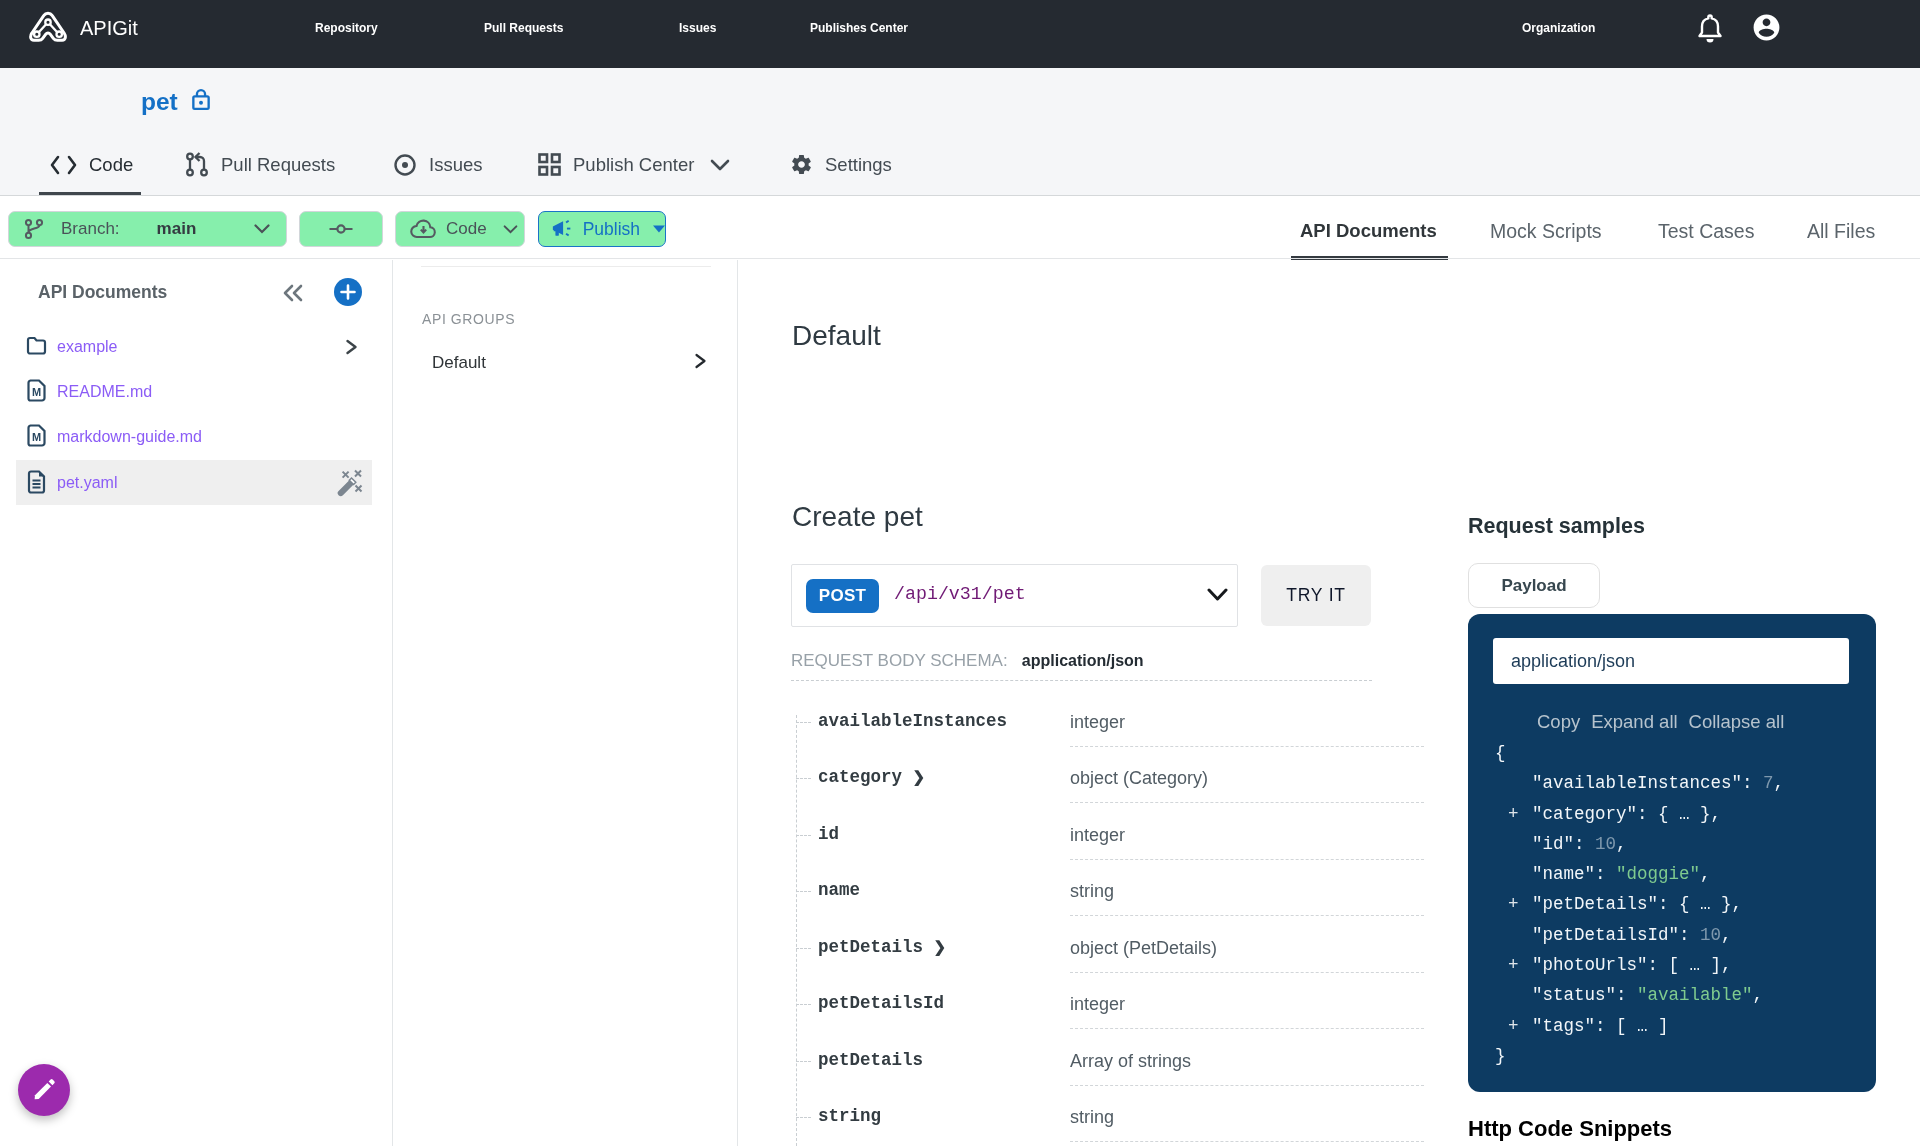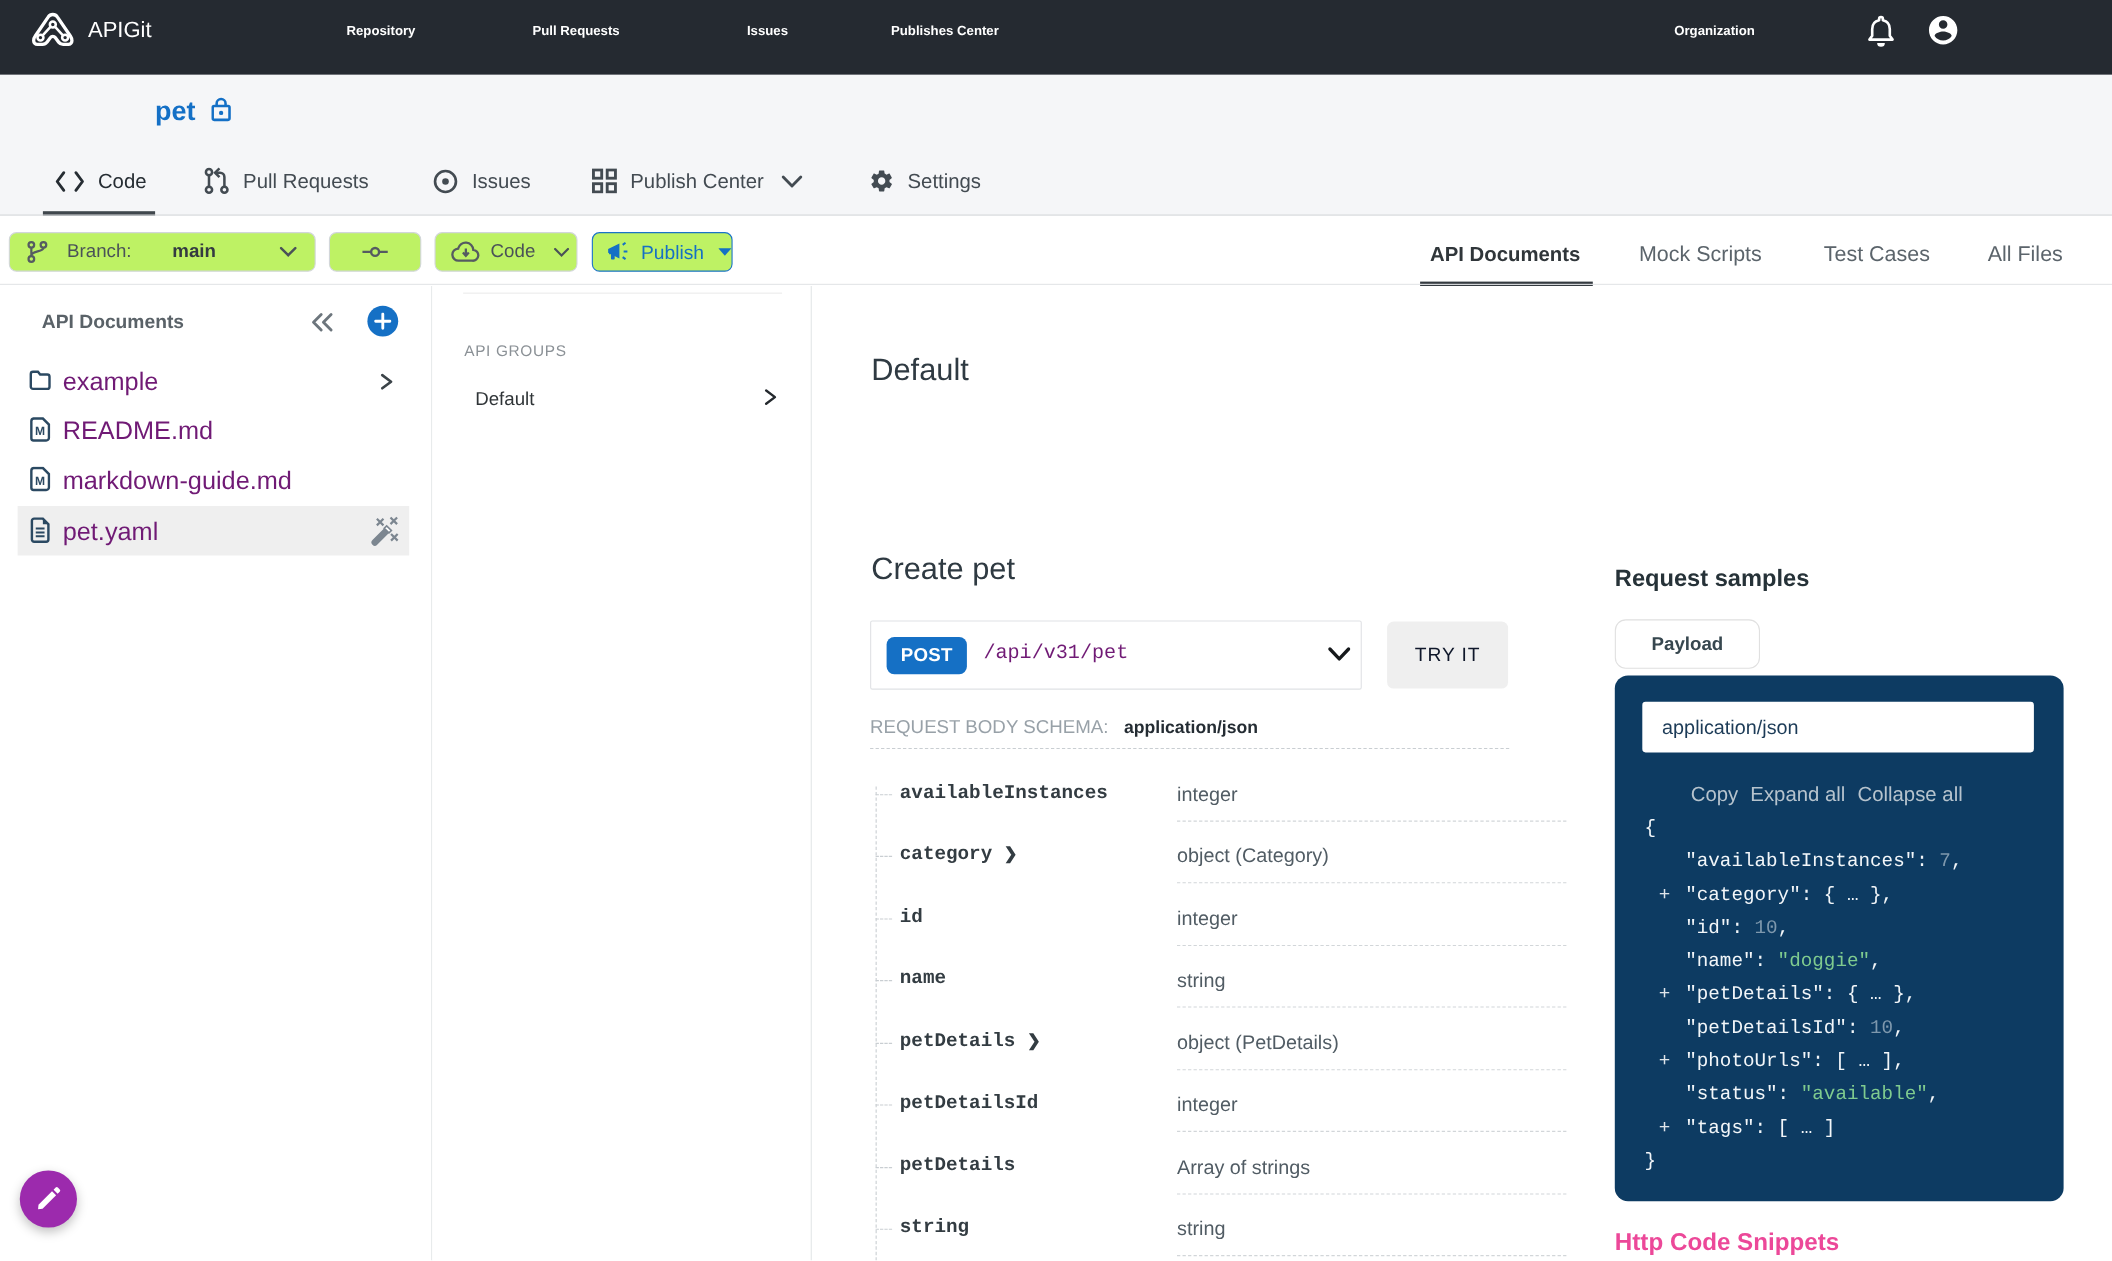--- a/index.html
+++ b/index.html
@@ -17,32 +17,32 @@
 #sub { position:absolute; left:0; top:68px; width:1920px; height:128px; background:#f5f6f8; }
 #pet { position:absolute; left:141px; top:20px; color:#1470c6; font-size:24.5px; font-weight:700; }
 .tabs { position:absolute; left:0; top:67px; width:1920px; height:59px; }
 .tab { position:absolute; top:0; height:59px; display:flex; align-items:center; gap:12px;
   color:#434b52; font-size:18.5px; }
 .tab.active { color:#262d33; }
 #code-underline { position:absolute; left:39px; top:124px; width:102px; height:4px; background:#40474d; }
 #tabs-divider { position:absolute; left:0; top:127px; width:1920px; height:1px; background:#d5d8da; }
 
 
-.tbtn { position:absolute; top:143px; height:36px; background:#bef264; border:1px solid #d2d6da;
+.tbtn { position:absolute; top:143px; height:36px; background:#86efac; border:1px solid #d2d6da;
   border-radius:7px; display:flex; align-items:center; }
 
 .rtab { position:absolute; top:143px; height:49px; line-height:40px; font-size:19.5px; color:#5b646b; }
 #rtab-underline { position:absolute; left:1291px; top:188px; width:157px; height:4px; background:#343a40; }
 #sub-divider { position:absolute; left:0; top:190px; width:1920px; height:1px; background:#e3e5e7; }
 
 
 #sidebar { position:absolute; left:0; top:260px; width:393px; height:886px; background:#fff; border-right:1px solid #e3e6e8; }
 #sidebar h3 { position:absolute; left:38px; top:22px; font-size:17.5px; font-weight:700; color:#5a6268; }
 .srow { position:absolute; left:0; width:392px; height:45px; }
-.srow .nm { position:absolute; left:57px; top:50%; transform:translateY(-50%); font-size:23px; color:#701a75; }
+.srow .nm { position:absolute; left:57px; top:50%; transform:translateY(-50%); font-size:16px; color:#8b5cf6; }
 .srow.sel { background:#efefef; left:16px; width:356px; }
 .srow.sel .nm { left:41px; }
 
 
 #mid { position:absolute; left:393px; top:260px; width:345px; height:886px; background:#fff; border-right:1px solid #e3e6e8; }
 #mid .topline { position:absolute; left:28px; top:6px; width:290px; height:1px; background:#ececec; }
 #mid .grp { position:absolute; left:29px; top:51px; font-size:14px; color:#8b9196; letter-spacing:0.6px; }
 #mid .def { position:absolute; left:39px; top:93px; font-size:17px; color:#2f3437; }
 
 
@@ -78,21 +78,21 @@
 #jsontools { position:absolute; left:58px; top:97px; color:#b6c3cd; font-size:18.5px; }
 #jsontools span { margin-left:11px; }
 #jsoncode { position:absolute; left:27px; top:124px; font-family:"Liberation Mono", monospace; font-size:17.5px;
   color:#f2f6f9; }
 #jsoncode .ln { position:relative; height:30.3px; line-height:30.3px; padding-left:37px; white-space:pre; }
 #jsoncode .ln.b { padding-left:0; }
 #jsoncode .plus { position:absolute; left:13px; }
 #jsoncode .n { color:#7e98ad; }
 #jsoncode .s { color:#7fcb8f; }
 #jsoncode .p { color:#dfe5ea; }
-#http-title { position:absolute; left:1468px; top:1116px; font-size:22px; font-weight:700; color:#ec4899; }
+#http-title { position:absolute; left:1468px; top:1116px; font-size:22px; font-weight:700; color:#000000; }
 
 
 #fab { position:absolute; left:18px; top:1064px; width:52px; height:52px; border-radius:50%;
   background:#9c2aad; box-shadow:0 4px 10px rgba(0,0,0,0.25); }
 svg.ic { display:block; }
 </style>
 </head>
 <body>
 <div id="page">
 

